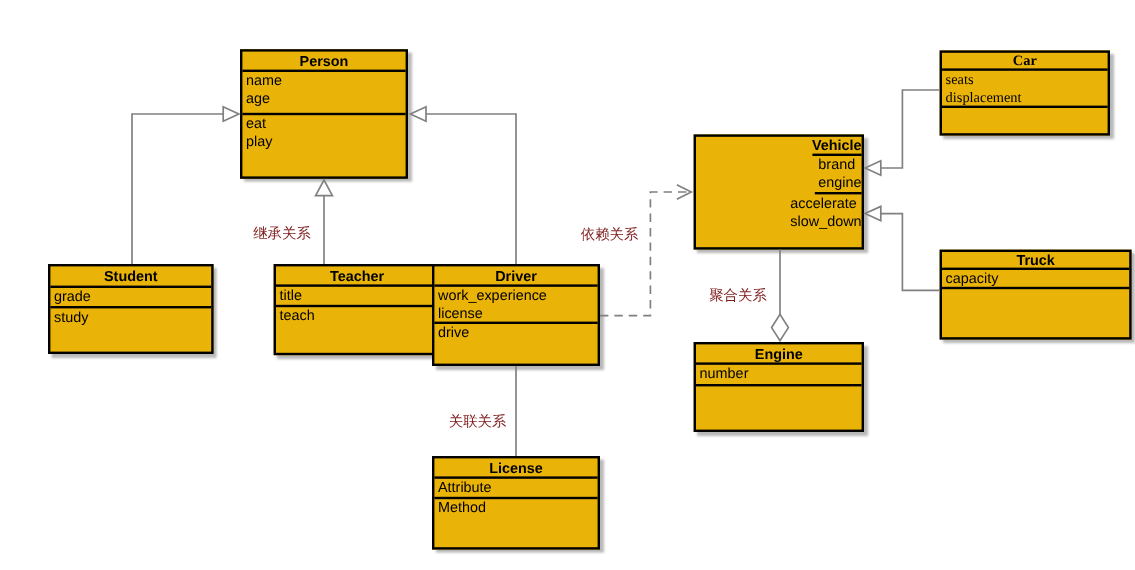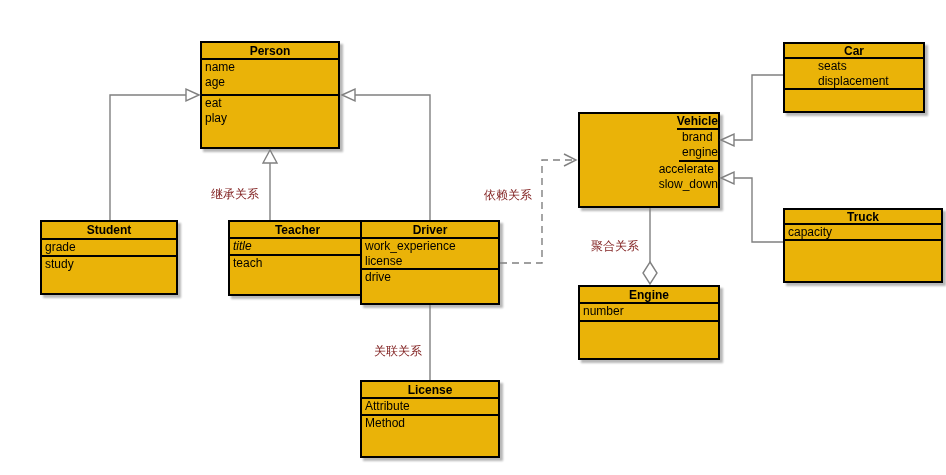--- a/index.html
+++ b/index.html
@@ -53,21 +53,21 @@
     <div class="uml-attrs" style="height:15px;">
       <div class="uml-member">grade</div>
     </div>
     <div class="uml-methods">
       <div class="uml-member">study</div>
     </div>
   </div>
 
   <div class="uml-class" style="left:200px;top:220px;width:139px;height:76px;margin-left:28px;">
     <div class="uml-title" style="height:15px;">Teacher</div>
-    <div class="uml-attrs" style="height:15px;font-style:italic;">
+    <div class="uml-attrs" style="height:15px;">
       <div class="uml-member">title</div>
     </div>
     <div class="uml-methods">
       <div class="uml-member">teach</div>
     </div>
   </div>
 
   <div class="uml-class" style="left:360px;top:220px;width:140px;height:85px;">
     <div class="uml-title" style="height:15px;">Driver</div>
     <div class="uml-attrs" style="height:29px;">
@@ -102,23 +102,23 @@
   </div>
 
   <div class="uml-class" style="left:578px;top:285px;width:142px;height:75px;">
     <div class="uml-title" style="height:15px;">Engine</div>
     <div class="uml-attrs" style="height:16px;">
       <div class="uml-member">number</div>
     </div>
     <div class="uml-methods"></div>
   </div>
 
-  <div class="uml-class" style="left:783px;top:42px;width:142px;height:71px;">
+  <div class="uml-class" style="left:783px;top:42px;width:142px;height:71px;font-family:Liberation Serif, serif;">
     <div class="uml-title" style="height:13px;">Car</div>
-    <div class="uml-attrs" style="height:29px;padding-left:30px;">
+    <div class="uml-attrs" style="height:29px;">
       <div class="uml-member">seats</div>
       <div class="uml-member">displacement</div>
     </div>
     <div class="uml-methods"></div>
   </div>
 
   <div class="uml-class" style="left:783px;top:208px;width:160px;height:75px;">
     <div class="uml-title" style="height:13px;">Truck</div>
     <div class="uml-attrs" style="height:14px;">
       <div class="uml-member">capacity</div>

